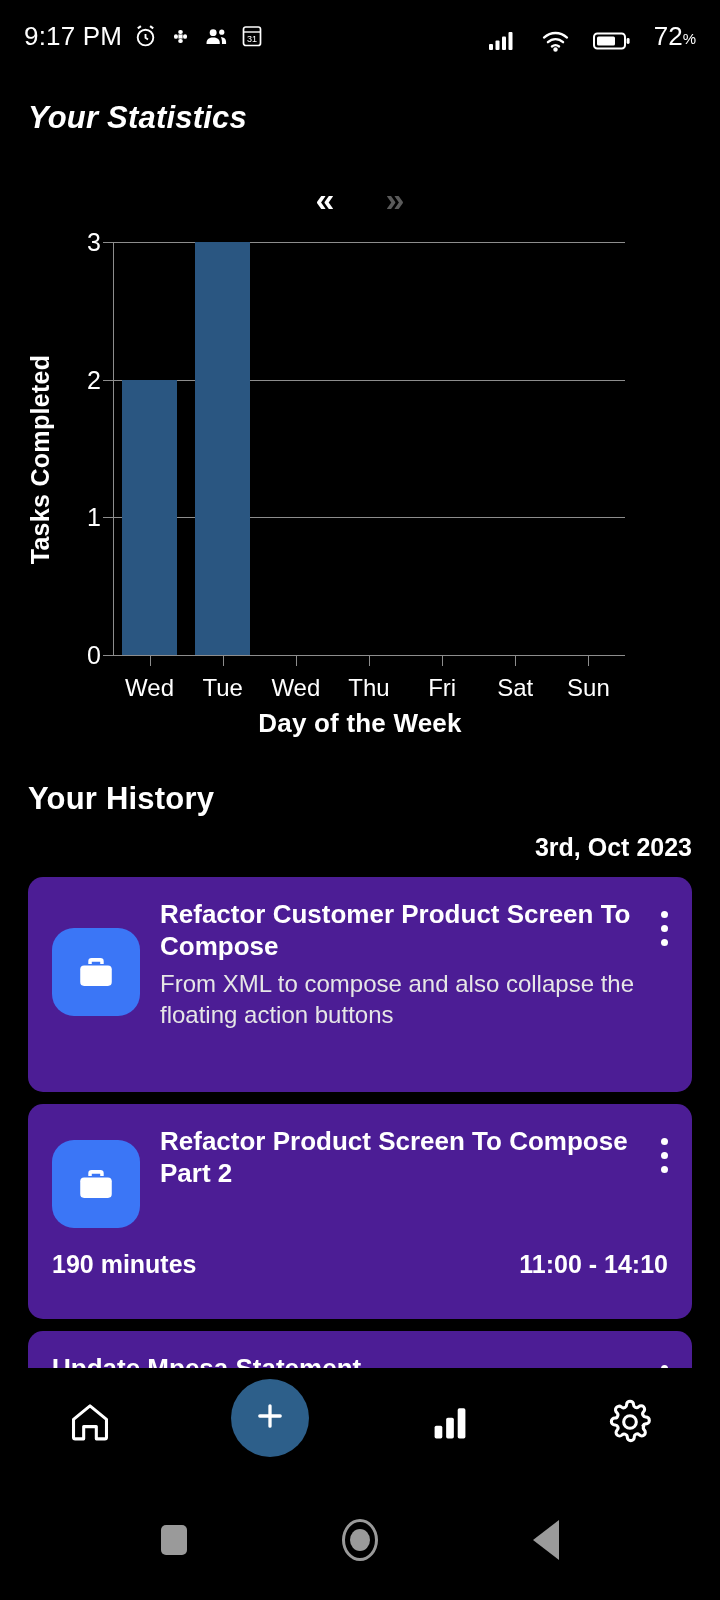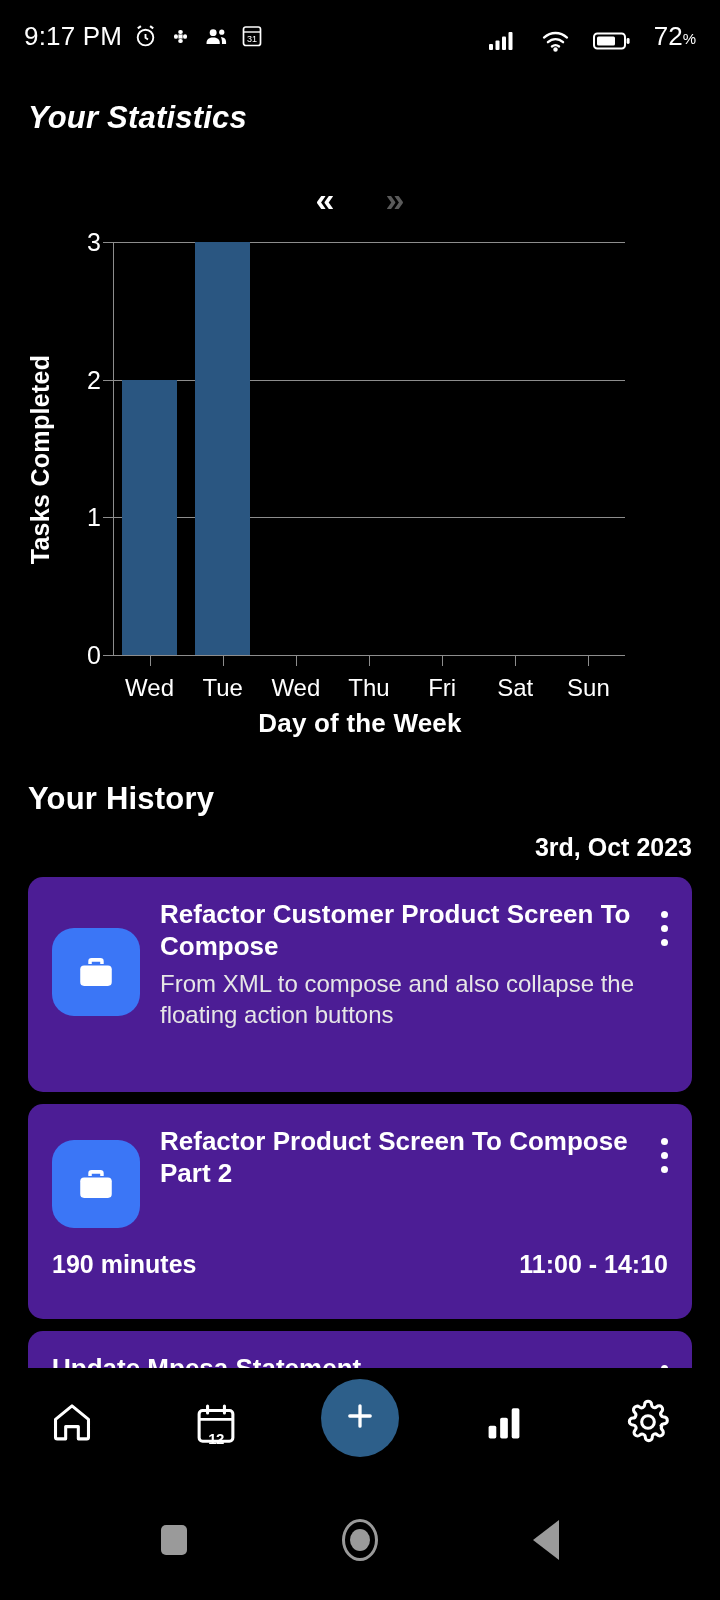--- a/index.html
+++ b/index.html
@@ -348,30 +348,20 @@
 
 <div class="bottomnav">
   <div class="navitem">
     <span>
       <svg width="46" height="46" viewBox="0 0 24 24" fill="none" stroke="#fff" stroke-width="1.6" stroke-linejoin="round">
         <path d="M3.4 10.6L12 3.6l8.6 7v9.3a.9.9 0 0 1-.9.9h-4.4v-6.4H8.7v6.4H4.3a.9.9 0 0 1-.9-.9z"></path>
       </svg>
     </span>
   </div>
   <div class="navitem">
-    <span class="calwrap">
-      <svg width="46" height="46" viewBox="0 0 24 24" fill="none" stroke="#fff" stroke-width="1.6">
-        <rect x="3.2" y="5" width="17.6" height="16" rx="1.8"></rect>
-        <path d="M3.2 9.6h17.6" stroke-width="1.5"></path>
-        <path d="M7.6 2.6v3.6M16.4 2.6v3.6" stroke-linecap="round"></path>
-      </svg>
-      <span class="cal-num">12</span>
-    </span>
-  </div>
-  <div class="navitem">
     <div class="fab">
       <span>
         <svg width="36" height="36" viewBox="0 0 24 24" fill="none" stroke="#fff" stroke-width="2.2" stroke-linecap="round">
           <path d="M12 5.2v13.6M5.2 12h13.6"></path>
         </svg>
       </span>
     </div>
   </div>
   <div class="navitem">
     <span>

